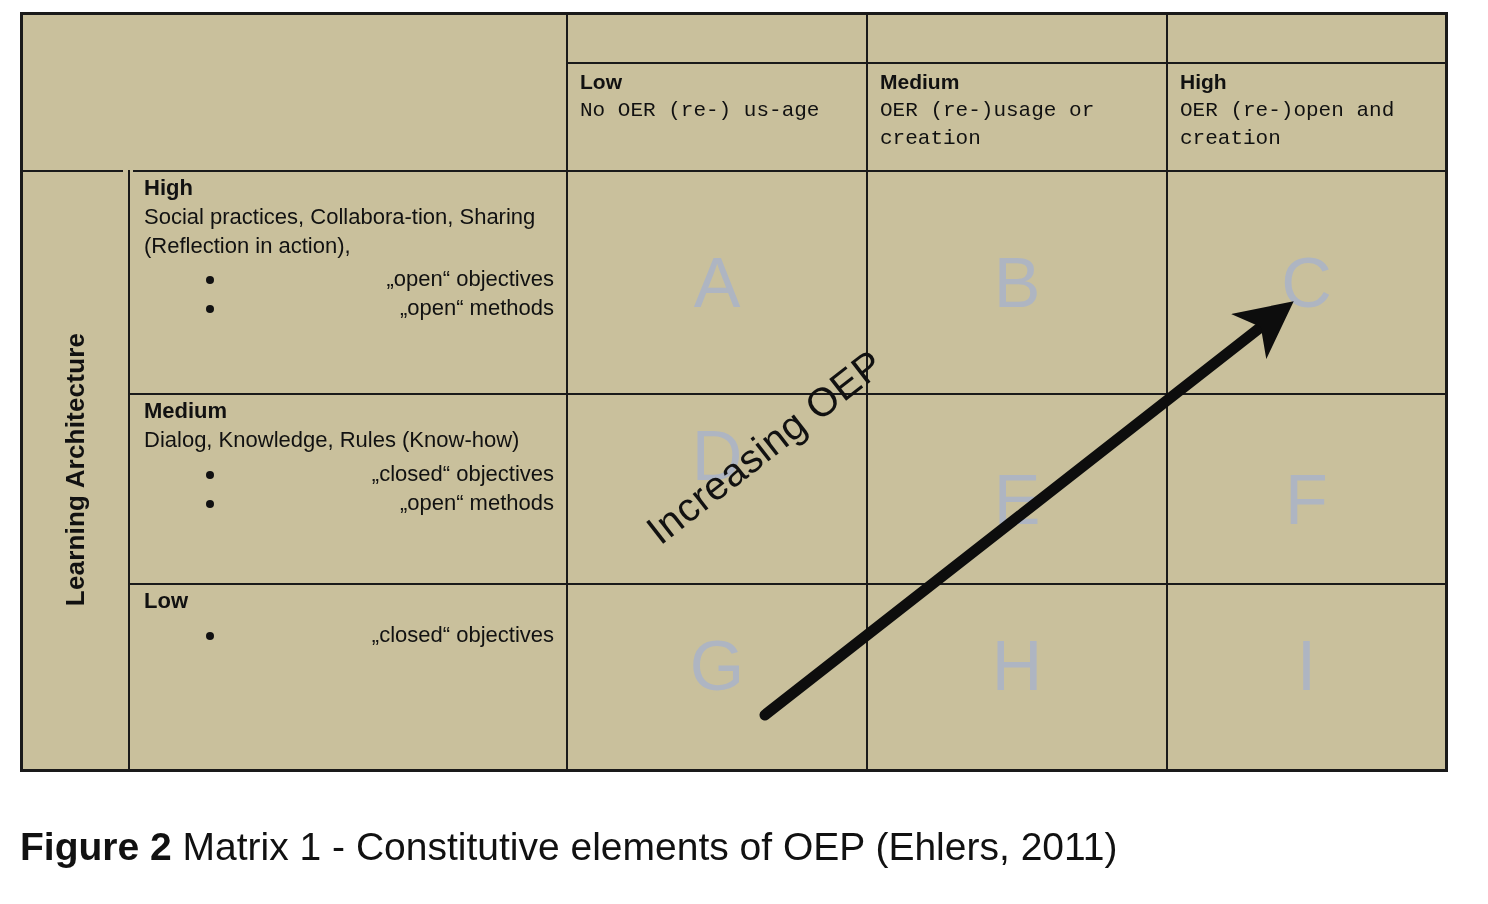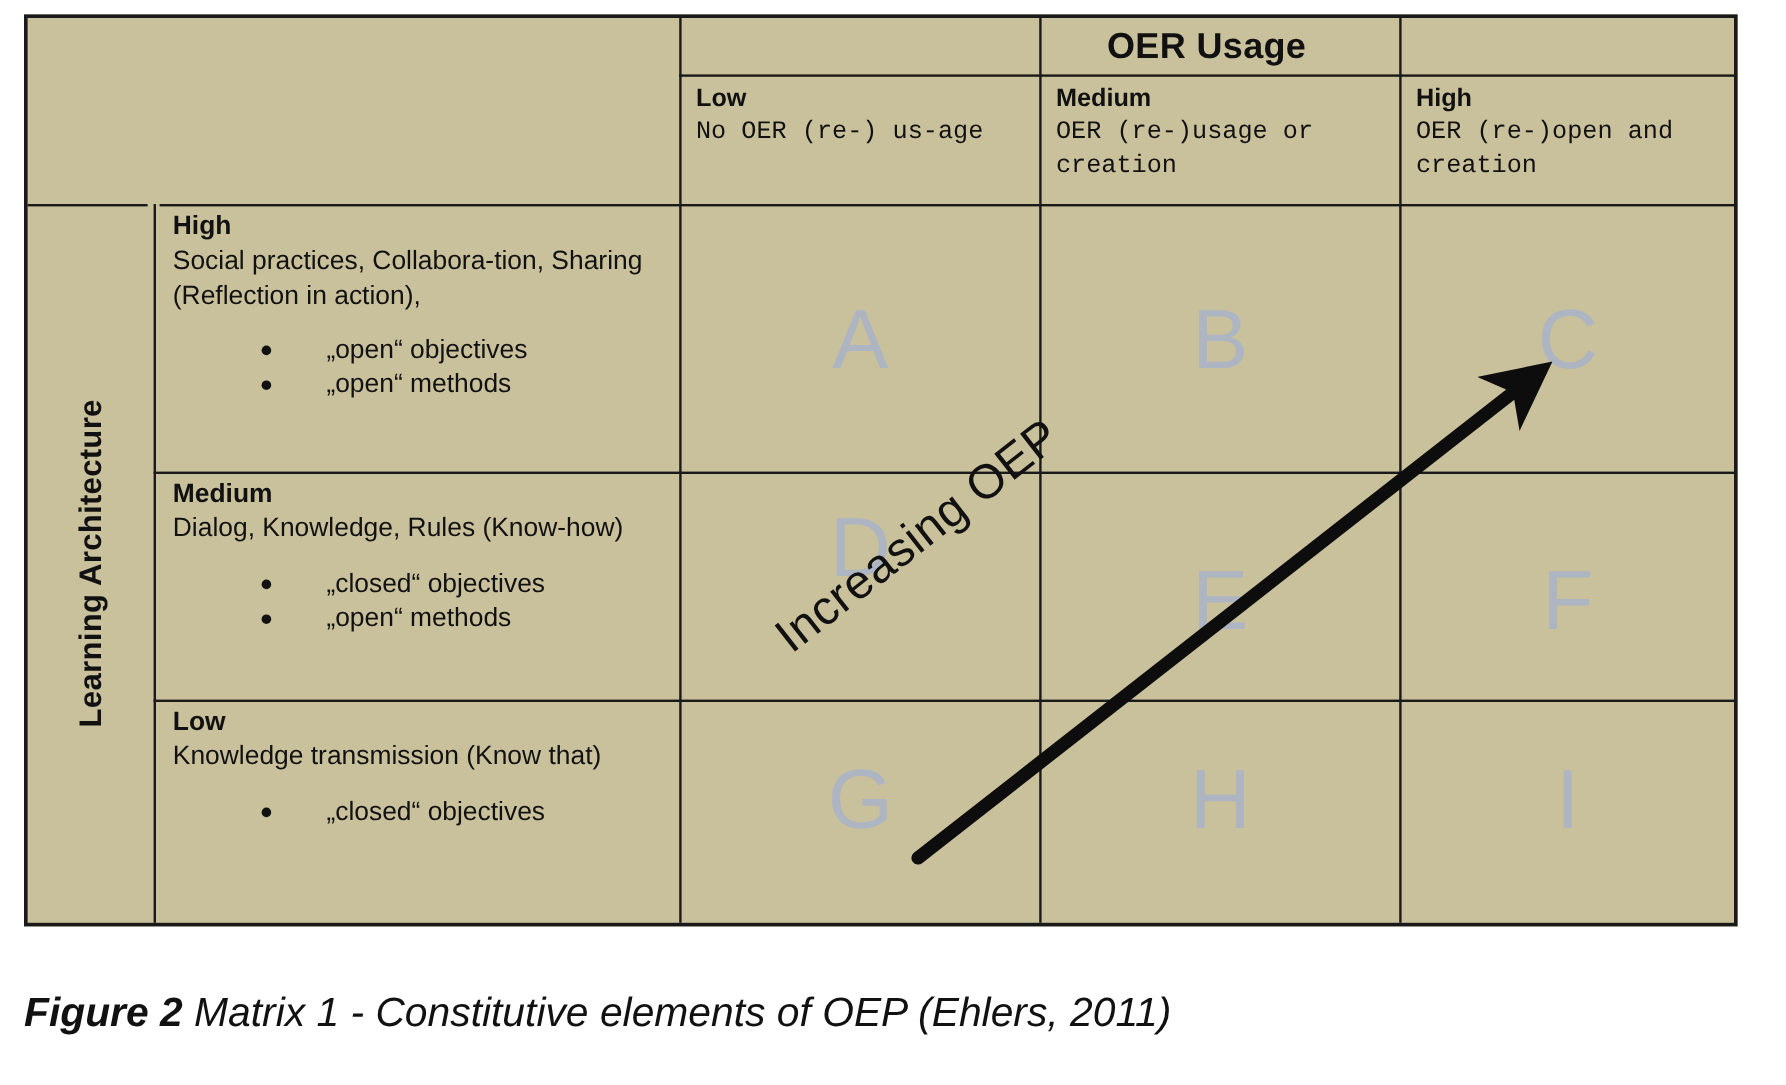--- a/index.html
+++ b/index.html
@@ -129,23 +129,24 @@
     font-size: 22px;
     line-height: 1.31;
     color: #111;
   }
   .rowdesc.r-high { top: 155px; height: 223px; }
   .rowdesc.r-med  { top: 378px; height: 190px; }
   .rowdesc.r-low  { top: 568px; height: 190px; }
   .rowdesc .rd-title { font-weight: bold; display: block; }
   .rowdesc .rd-desc  { display: block; }
   .rowdesc ul {
-    margin: 16px;
+    margin: 4px;
     padding: 0 0 0 58px;
     list-style: none;
+    text-align: right;
   }
   .rowdesc ul li {
     position: relative;
     padding-left: 54px;
     line-height: 1.32;
   }
   .rowdesc ul li::before {
     content: "";
     position: absolute;
     left: 0;
@@ -197,35 +198,33 @@
     color: #111;
     white-space: nowrap;
     letter-spacing: 0.5px;
   }
 
   
   .caption {
     position: absolute;
     left: 20px;
     top: 825px;
-    font-size: 34px;
+    font-size: 39px;
     color: #111;
     white-space: nowrap;
-    font-style: italic;
   }
   .caption .cap-strong { font-weight: bold; }
 </style>
 </head>
 <body>
 
 <div id="figure-root">
 
   <div class="matrix-wrap">
 
-    <div class="oer-usage-title">OER Usage</div>
 
     <div class="vrule v-arch"></div>
     <div class="vrule v-lowcol"></div>
     <div class="vrule v-medcol"></div>
     <div class="vrule v-highcol"></div>
 
     <div class="hrule h-under-oer"></div>
     <div class="hrule h-under-head-a"></div>
     <div class="hrule h-under-head-b"></div>
     <div class="hrule h-row1"></div>
@@ -261,21 +260,20 @@
       <span class="rd-title">Medium</span>
       <span class="rd-desc">Dialog, Knowledge, Rules (Know-how)</span>
       <ul>
         <li>„closed“ objectives</li>
         <li>„open“ methods</li>
       </ul>
     </div>
 
     <div class="rowdesc r-low">
       <span class="rd-title">Low</span>
-      <span class="rd-desc">Knowledge transmission (Know that)</span>
       <ul>
         <li>„closed“ objectives</li>
       </ul>
     </div>
 
     <div class="cellbox row-high col-low">A</div>
     <div class="cellbox row-high col-med">B</div>
     <div class="cellbox row-high col-high">C</div>
 
     <div class="cellbox row-med col-low nudge-up">D</div>

